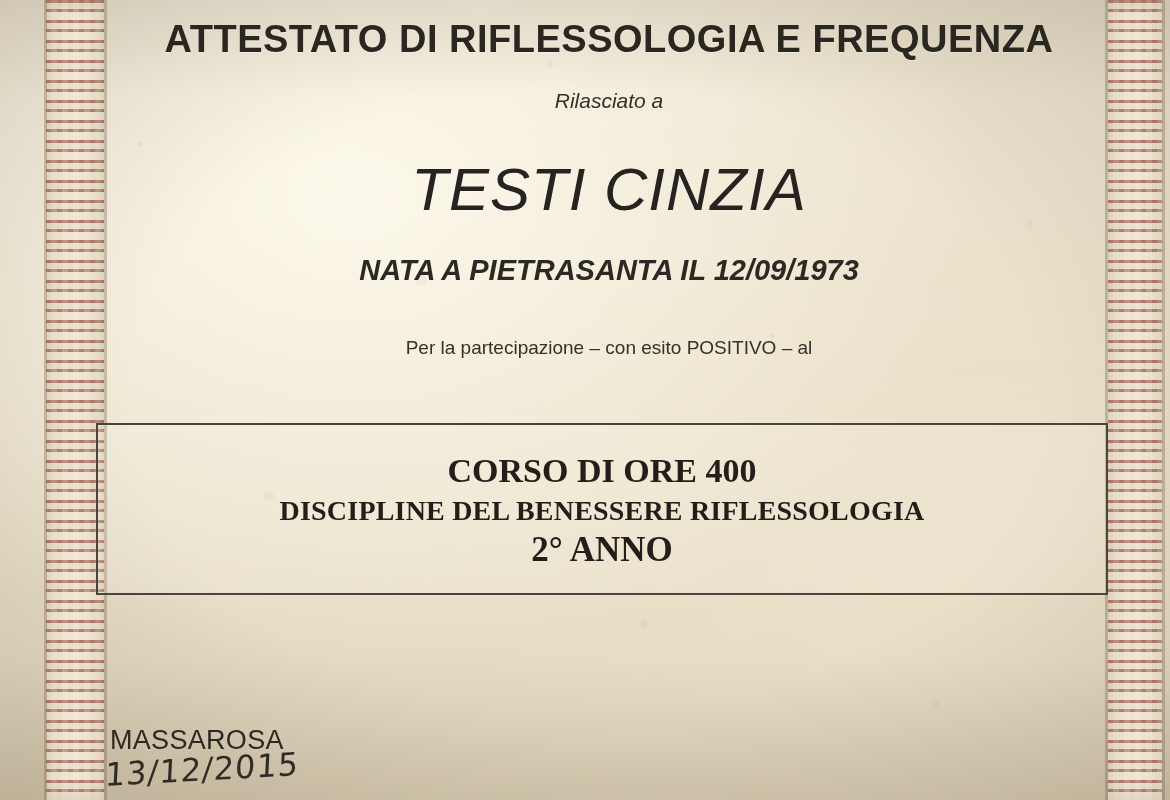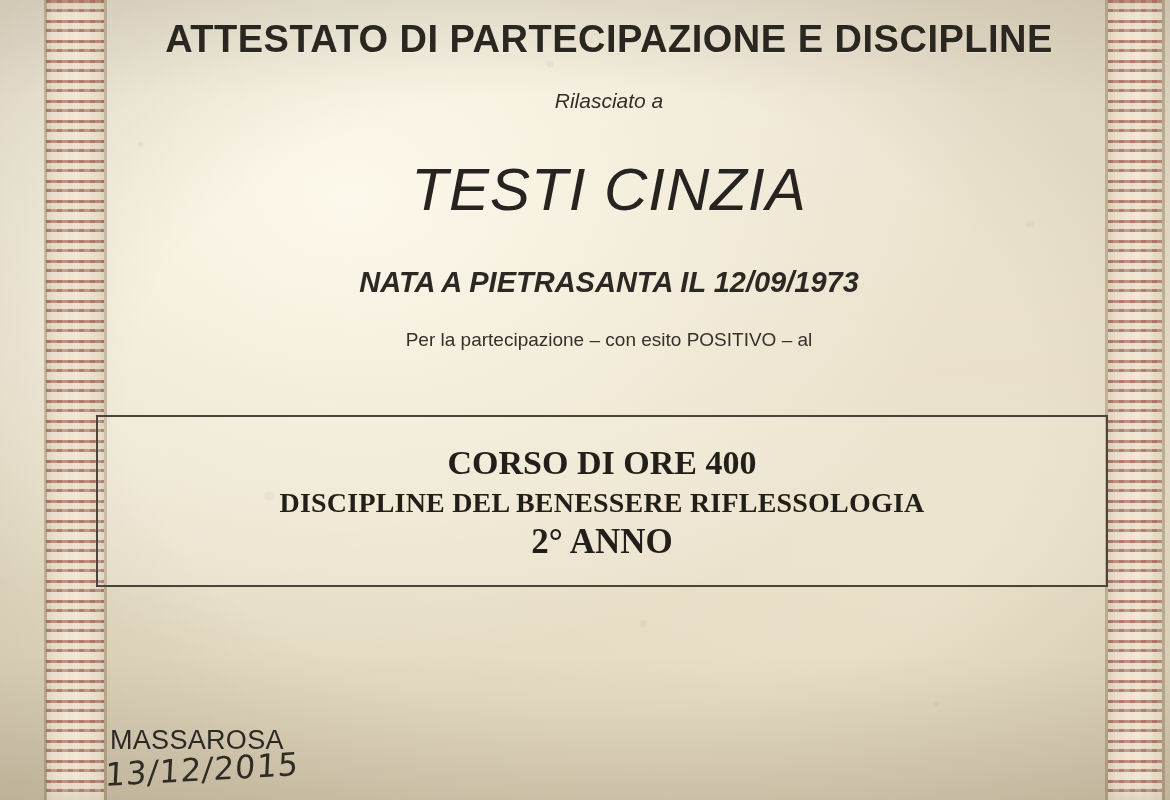--- a/index.html
+++ b/index.html
@@ -110,28 +110,28 @@
   .recipient-name {
     margin-top: 42px;
     font-size: 60px;
     font-style: italic;
     font-weight: 400;
     letter-spacing: 1px;
     color: #262320;
     text-shadow: 0 1px 1px rgba(255,255,255,0.3);
   }
   .birth-line {
-    margin-top: 42px;
+    margin-top: 30px;
     font-size: 29px;
     font-style: italic;
     font-weight: 700;
     color: #2c2924;
   }
   .participation-line {
-    margin-top: 30px;
+    margin-top: 50px;
     font-size: 19px;
     color: #34302a;
   }
   .course-box {
     margin: 64px 0 0 -14px;
     border: 2px solid #4a443a;
     padding: 24px 10px 20px;
     background: rgba(255,252,243,0.12);
   }
   .course-line {
@@ -177,21 +177,21 @@
   <div class="border-edge" style="left:44px"></div>
   <div class="border-strip left"></div>
   <div class="border-edge" style="left:104px"></div>
 
   <div class="border-edge" style="left:1105px"></div>
   <div class="border-strip right"></div>
   <div class="border-edge" style="left:1162px"></div>
 
   <div class="page-body">
 
-    <h1 class="main-title">ATTESTATO DI PARTECIPAZIONE E DISCIPLINE</h1>
+    <h1 class="main-title">ATTESTATO DI RIFLESSOLOGIA E FREQUENZA</h1>
 
     <div class="subtitle-issued">Rilasciato a</div>
 
     <div class="recipient-name">TESTI CINZIA</div>
 
     <div class="birth-line">NATA A PIETRASANTA IL 12/09/1973</div>
 
     <div class="participation-line">Per la partecipazione – con esito POSITIVO –  al</div>
 
     <div class="course-box">

